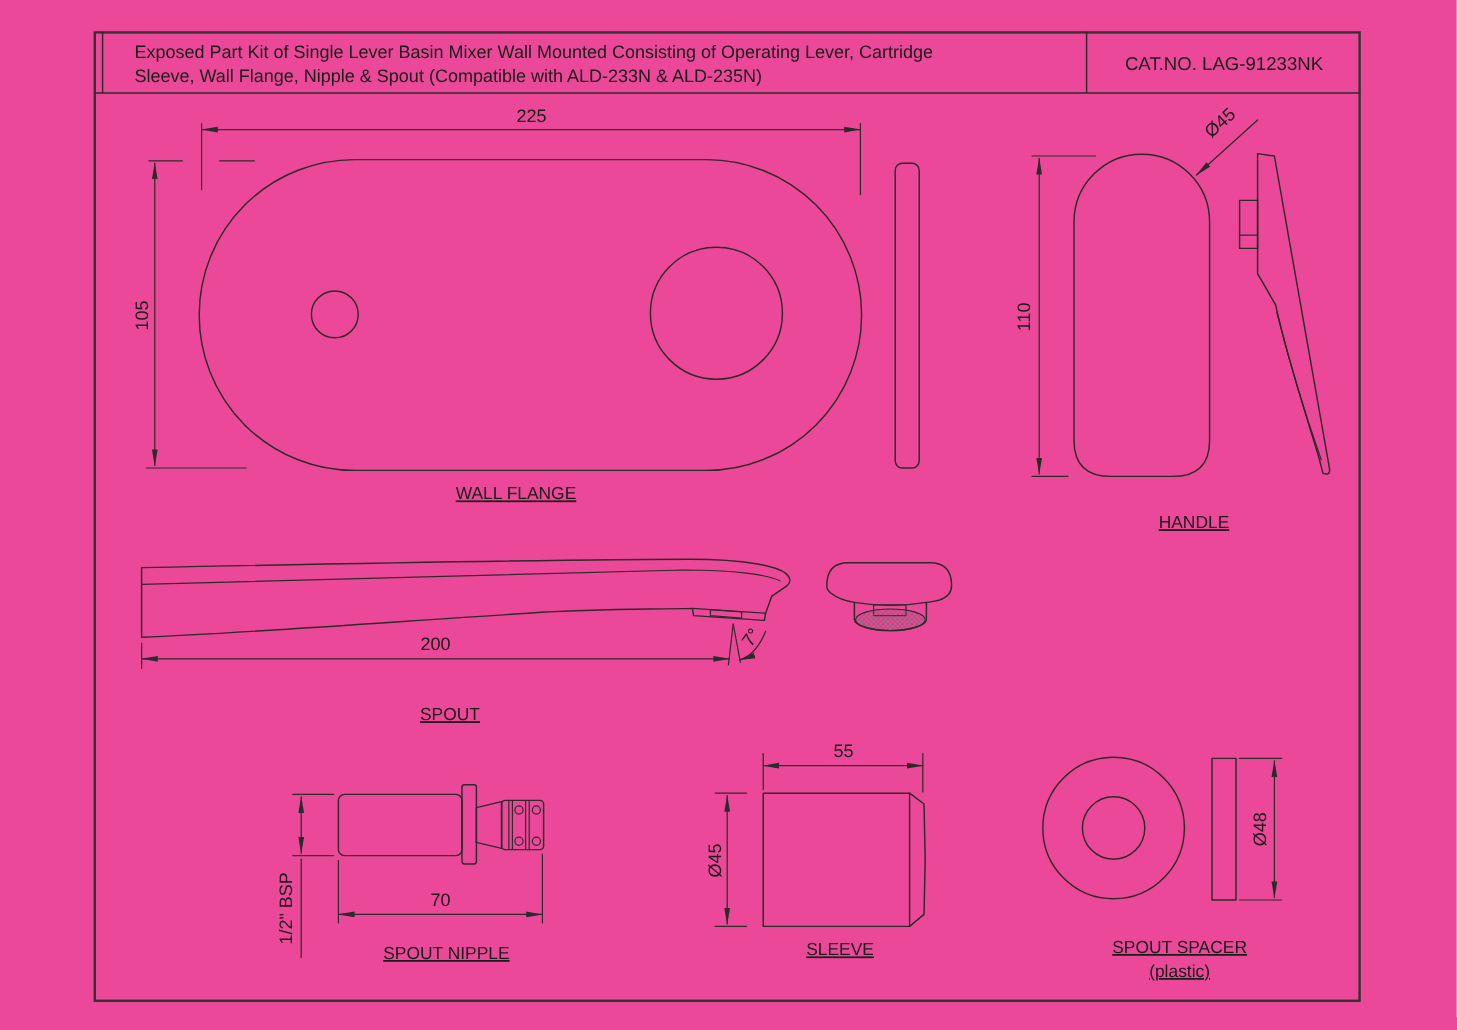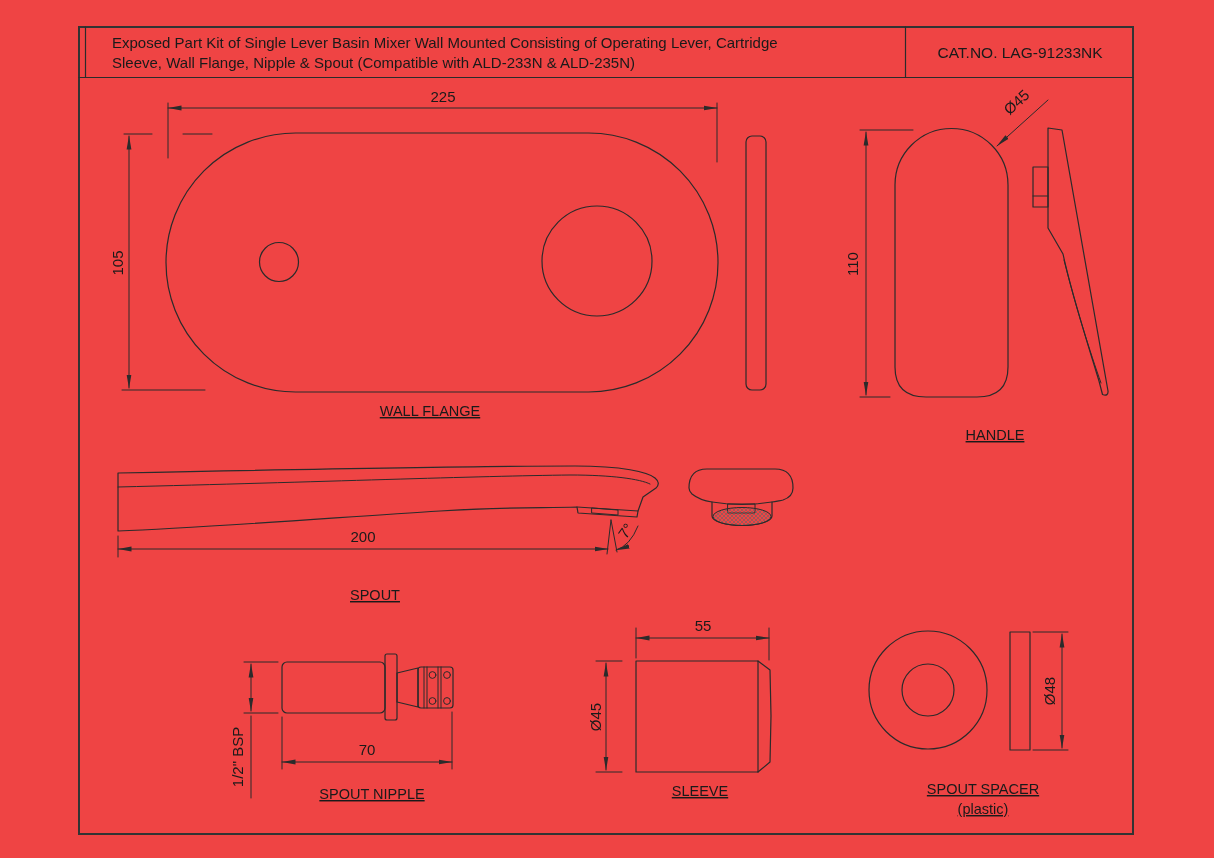--- a/index.html
+++ b/index.html
@@ -1,16 +1,16 @@
 <!DOCTYPE html>
 <html><head>
 <meta charset="utf-8">
 <style>
   html,body{margin:0;padding:0;background:#ffffff;}
-  .sheet{width:1214px;height:858px;position:relative;background:#ef4444;overflow:hidden;}
+  .sheet{width:1214px;height:858px;position:relative;background:#ec4899;overflow:hidden;}
   svg{position:absolute;left:0;top:0;}
   .ln{stroke:#2b2b2b;fill:none;stroke-width:1.2;stroke-linecap:round;stroke-linejoin:round;}
   .thin{stroke-width:1;}
   .frame{stroke:#333333;stroke-width:2;fill:none;}
   .t{font-family:"Liberation Sans","DejaVu Sans",sans-serif;fill:#1a1a1a;stroke:none;}
   .title{font-size:15px;}
   .catno{font-size:15.5px;}
   .dim{font-size:15px;}
   .label{font-size:14.5px;text-decoration:underline;}
   .mid{text-anchor:middle;}

